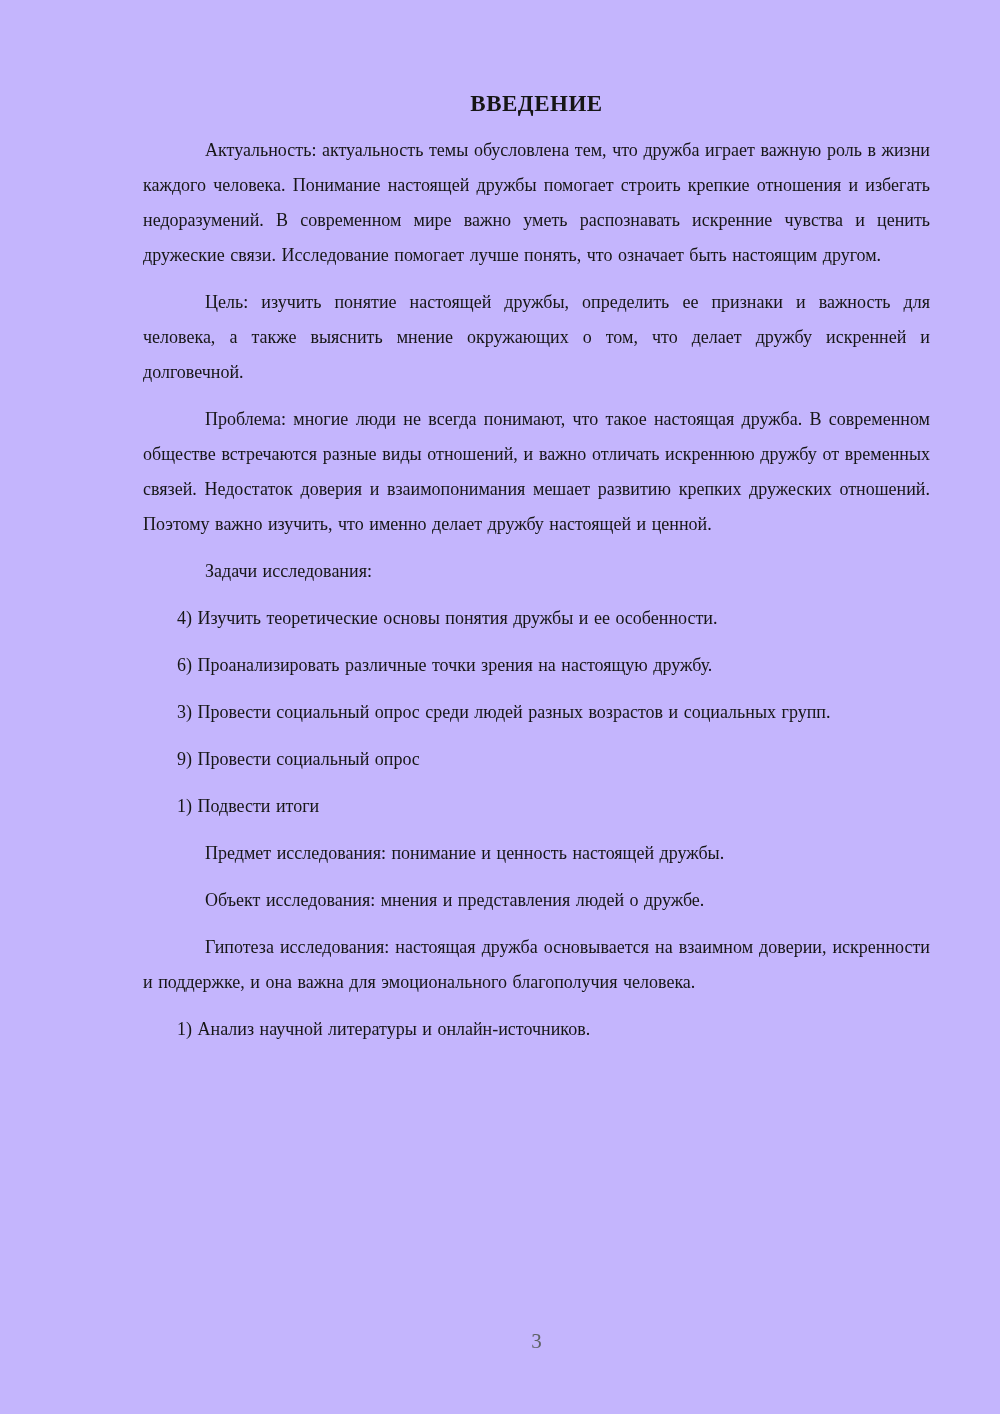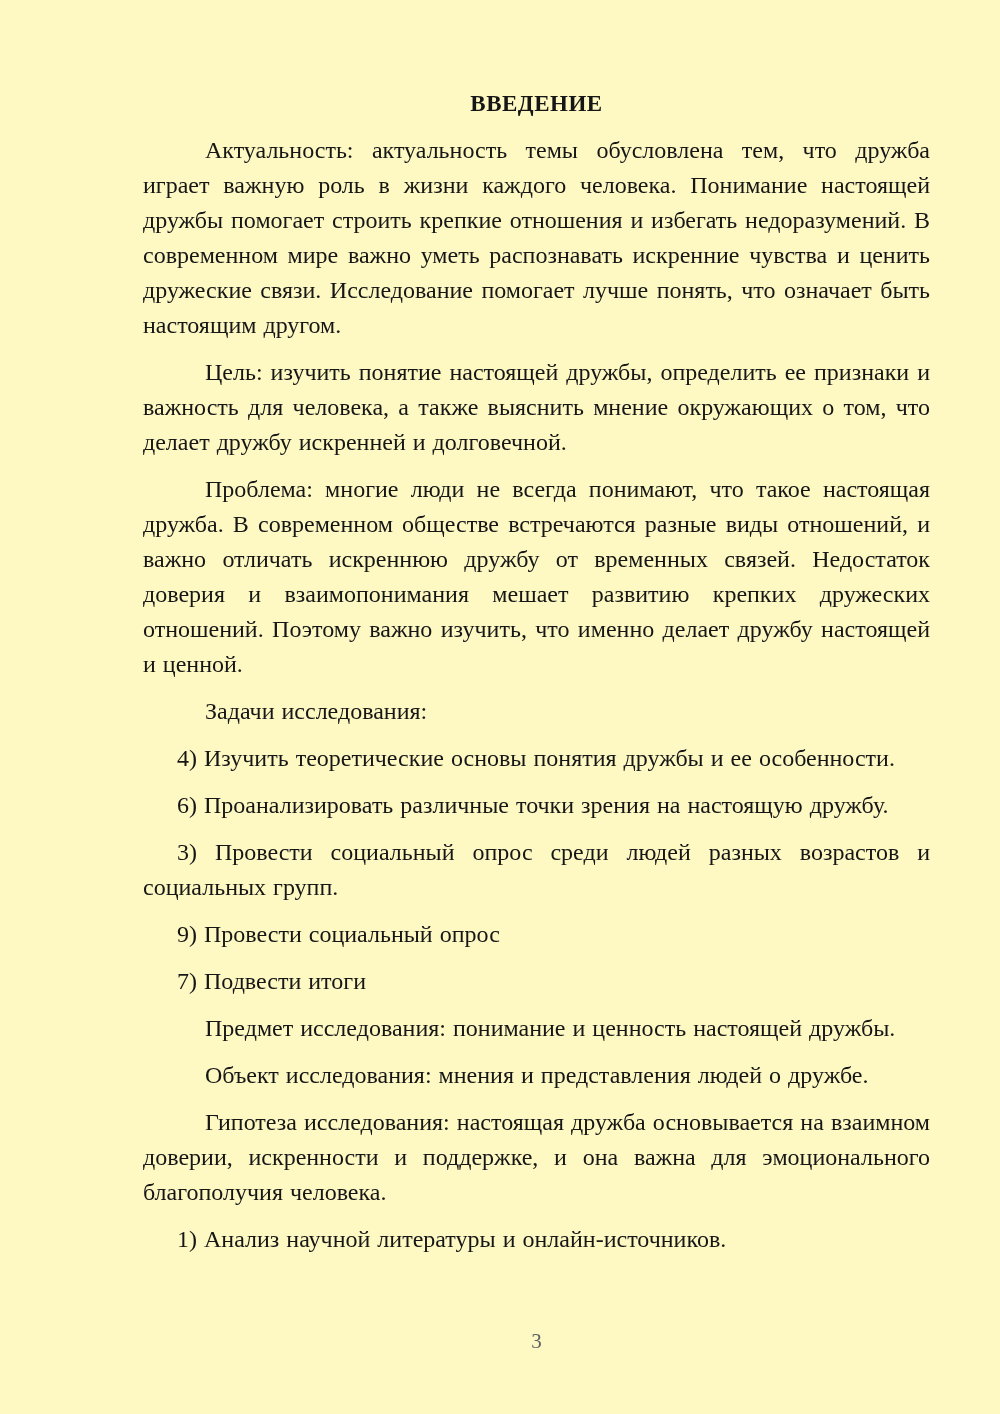--- a/index.html
+++ b/index.html
@@ -5,42 +5,42 @@
 <style>
   html, body {
     margin: 0;
     padding: 0;
     background: #ffffff;
   }
   .page {
     position: relative;
     width: 1000px;
     height: 1414px;
-    background: #fef9c3;
+    background: #c4b5fd;
     font-family: "Liberation Serif", "DejaVu Serif", serif;
     color: #161616;
     overflow: hidden;
   }
   .content {
     position: absolute;
     left: 143px;
     top: 86px;
     width: 787px;
   }
   .doc-title {
     margin: 0 0 12px 0;
     font-size: 23px;
     line-height: 35px;
     font-weight: bold;
     text-align: center;
     letter-spacing: 0.5px;
   }
   p.block {
     margin: 0 0 12px 0;
-    font-size: 24px;
+    font-size: 18px;
     line-height: 35px;
     text-align: justify;
     text-align-last: left;
     word-spacing: 1px;
   }
   p.para { text-indent: 62px; }
   p.list { text-indent: 34px; }
   .page-number {
     position: absolute;
     top: 1324px;
@@ -69,21 +69,21 @@
     <p class="block para">Задачи исследования:</p>
 
     <p class="block list">4) Изучить теоретические основы понятия дружбы и ее особенности.</p>
 
     <p class="block list">6) Проанализировать различные точки зрения на настоящую дружбу.</p>
 
     <p class="block list">3) Провести социальный опрос среди людей разных возрастов и социальных групп.</p>
 
     <p class="block list">9) Провести социальный опрос</p>
 
-    <p class="block list">7) Подвести итоги</p>
+    <p class="block list">1) Подвести итоги</p>
 
     <p class="block para">Предмет исследования: понимание и ценность настоящей дружбы.</p>
 
     <p class="block para">Объект исследования: мнения и представления людей о дружбе.</p>
 
     <p class="block para">Гипотеза исследования: настоящая дружба основывается на взаимном доверии, искренности и поддержке, и она важна для эмоционального благополучия человека.</p>
 
 
     <p class="block list">1) Анализ научной литературы и онлайн-источников.</p>
 

